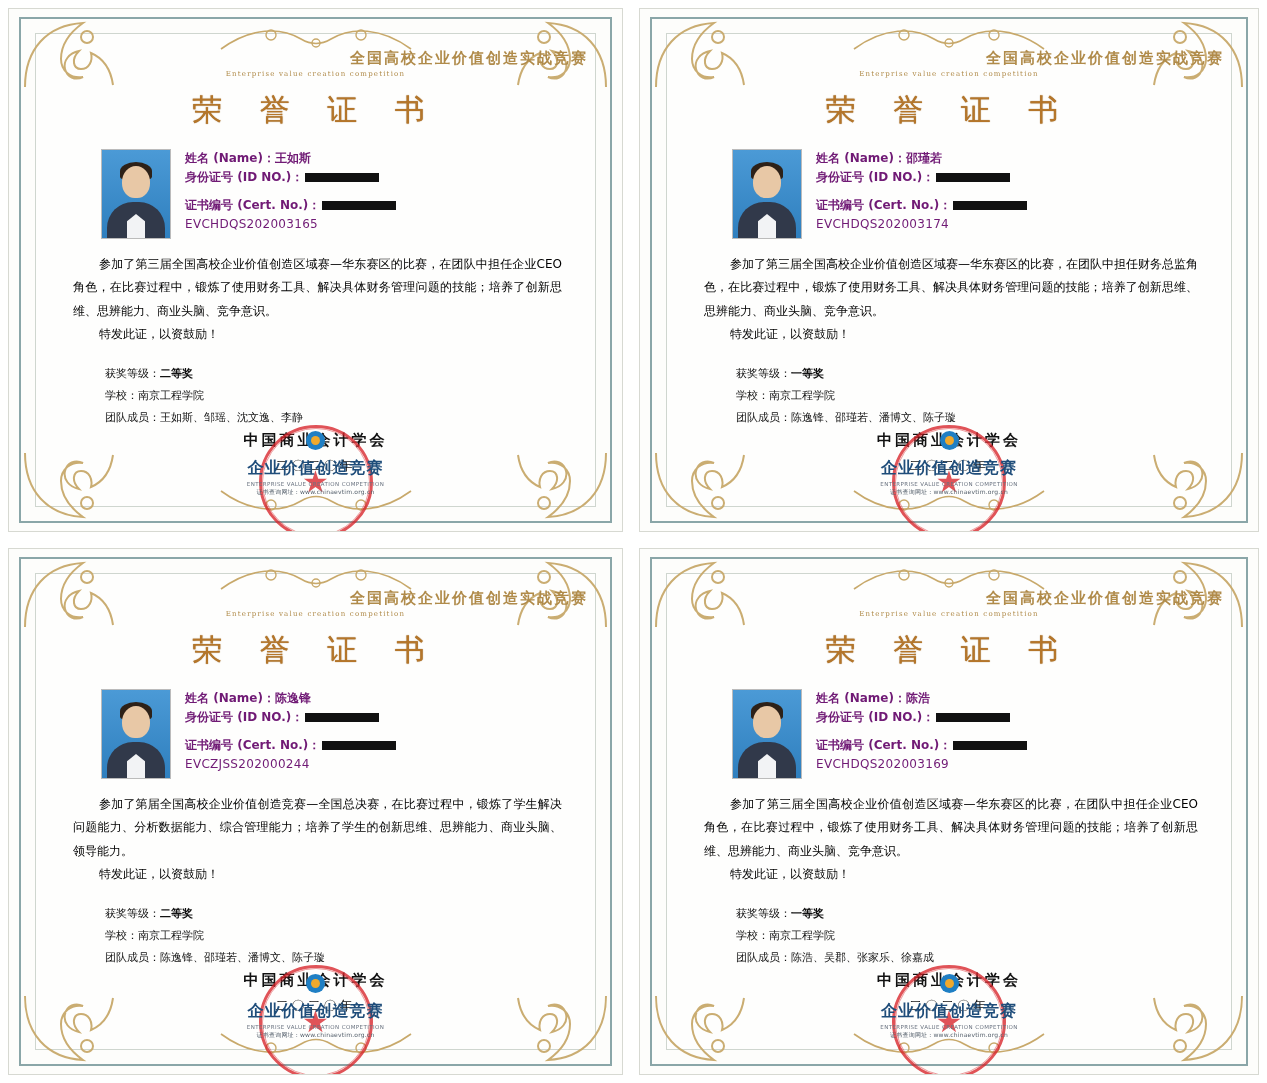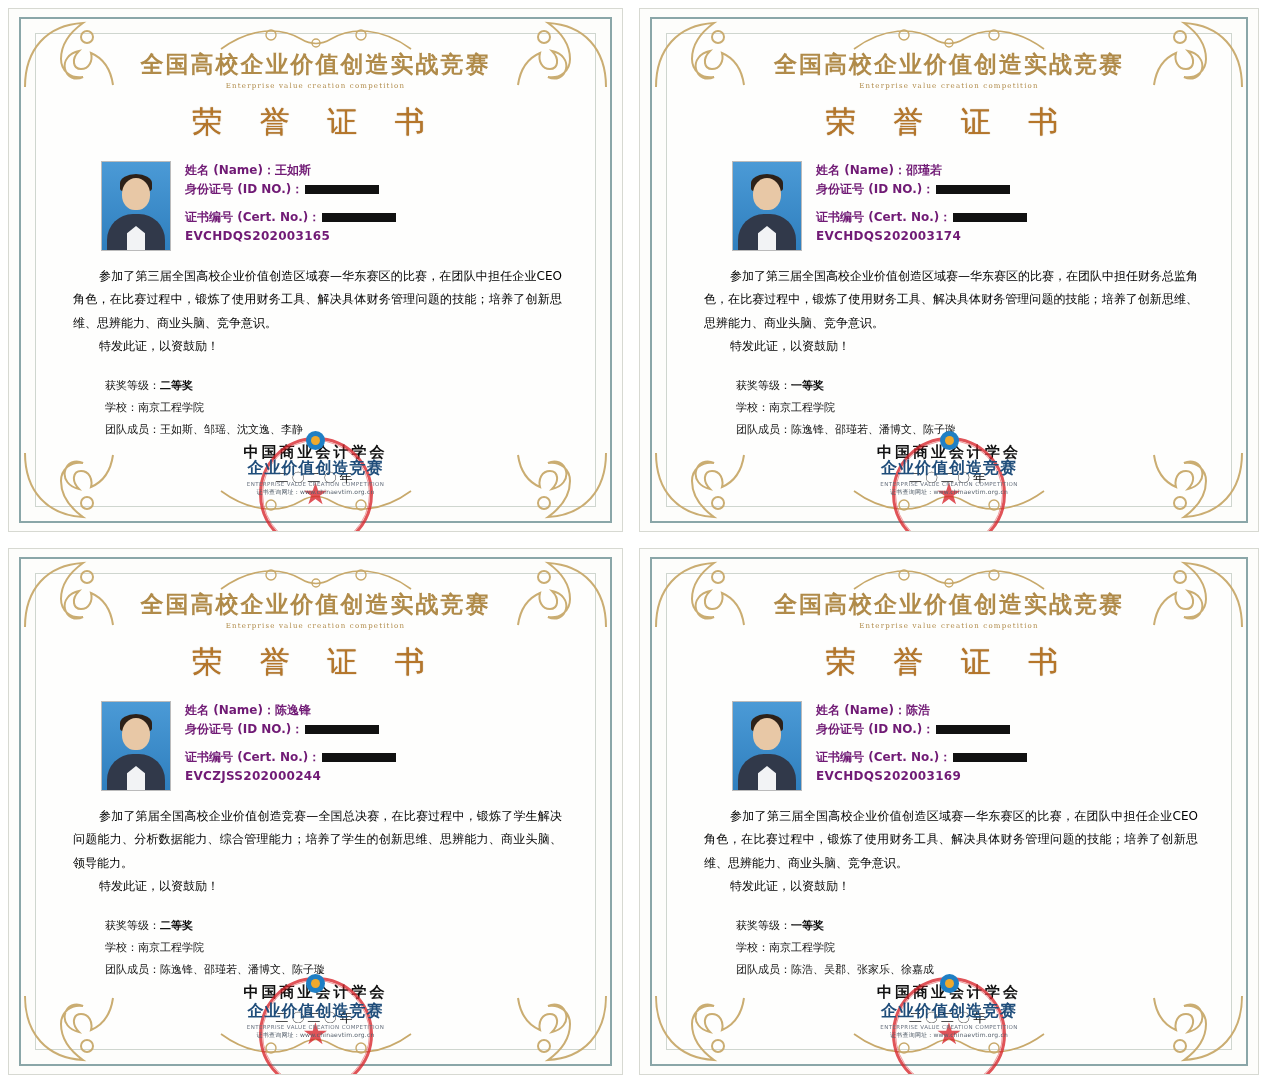--- a/index.html
+++ b/index.html
@@ -84,24 +84,24 @@
     pointer-events: none;
   }
   .botvine svg { width: 100%; height: 100%; display: block; }
 
   .content {
     position: absolute;
     left: 34px; right: 34px; top: 34px; bottom: 30px;
     box-sizing: border-box;
   }
   .comp-title {
-    text-align: center;
+    text-align: right;
     font-family: "DejaVu Sans", sans-serif;
     font-weight: bold;
-    font-size: 23px;
+    font-size: 15px;
     letter-spacing: 2px;
     color: #b08b4a;
     margin-top: 6px;
     white-space: nowrap;
   }
   .comp-sub {
     text-align: center;
     font-family: "DejaVu Serif", serif;
     font-size: 7px;
     letter-spacing: 1.2px;
@@ -186,21 +186,21 @@
     width: 74px;
     height: 9px;
     background: #111;
     vertical-align: middle;
     margin-left: 2px;
   }
   .fields .gap { height: 10px; }
   .cert-no {
     font-family: "DejaVu Sans", sans-serif;
     font-size: 12px;
-    font-weight: bold;
+    font-weight: normal;
     letter-spacing: 0.3px;
   }
   .body-text {
     margin-top: 14px;
     font-family: "DejaVu Sans", sans-serif;
     font-size: 12px;
     color: #000000;
     line-height: 1.95;
     text-align: justify;
     padding: 0 26px 0 30px;

